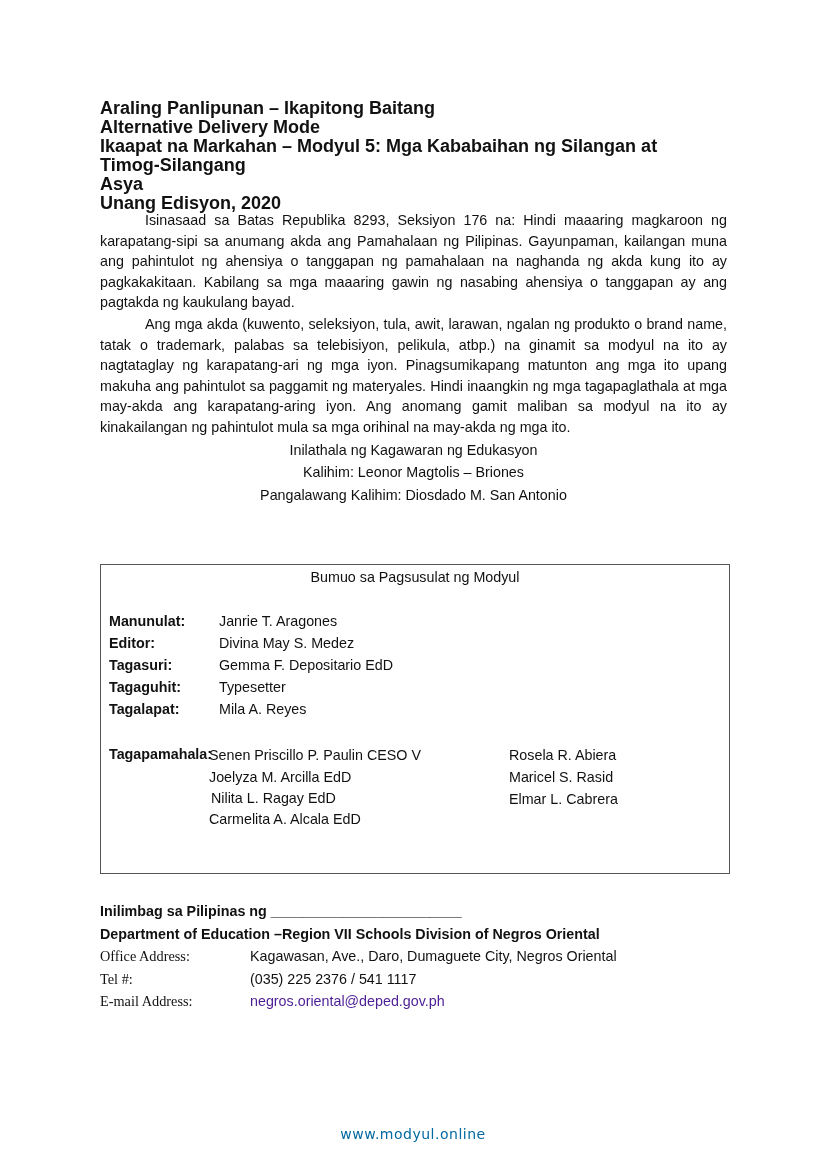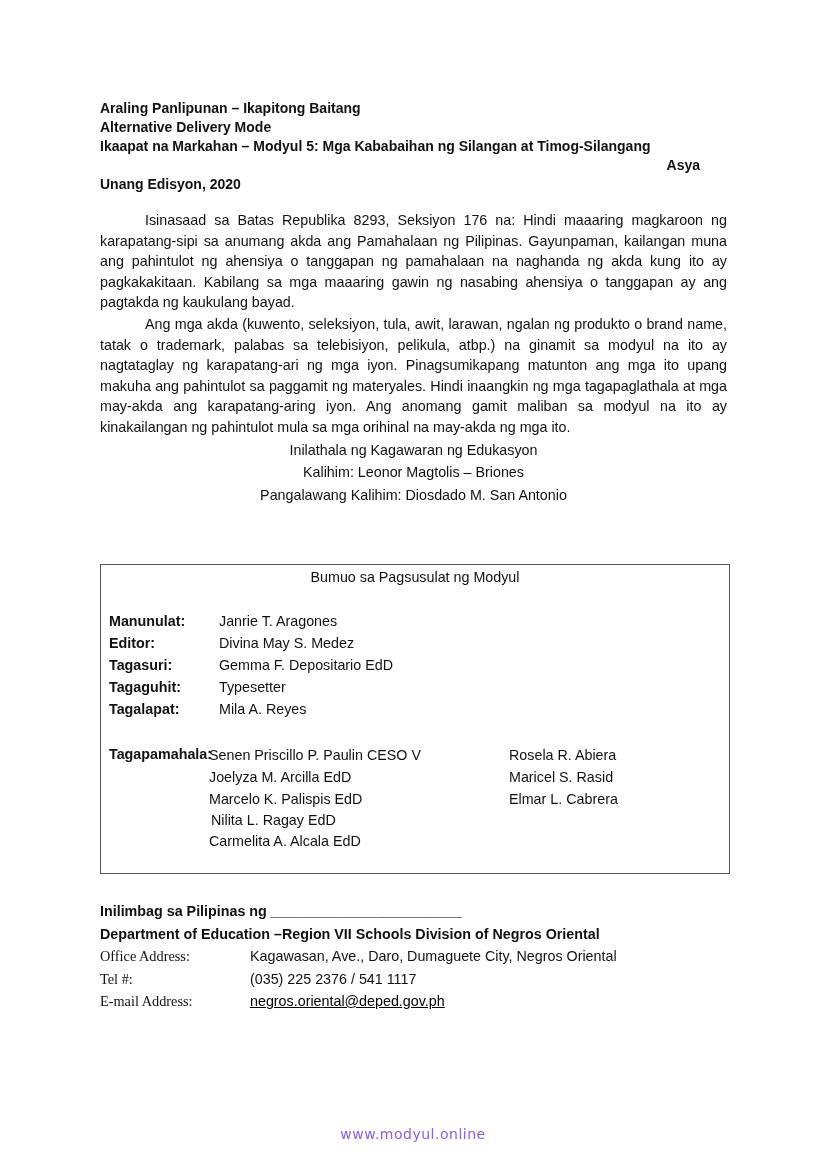--- a/index.html
+++ b/index.html
@@ -1,38 +1,38 @@
 <!DOCTYPE html>
 <html><head>
   <meta charset="utf-8">
   <style>
     html, body { margin: 0; padding: 0; background: #ffffff; }
     body {
       width: 826px; height: 1169px; position: relative; overflow: hidden;
       font-family: "Liberation Sans", sans-serif; color: #111111;
     }
     .page { position: absolute; left: 0; top: 0; width: 826px; height: 1169px; }
-    .header { position: absolute; left: 100px; top: 99px; width: 620px; font-weight: bold; font-size: 14px; line-height: 19px; }
-    .header .center { text-align: right; padding-right: 20px; }
+    .header { position: absolute; left: 100px; top: 99px; width: 620px; font-weight: bold; font-size: 18px; line-height: 19px; }
+    .header .center { text-align: left; padding-right: 20px; }
     .body-text { position: absolute; left: 100px; top: 210px; width: 627px; font-size: 14.3px; line-height: 20.5px; }
     .body-text p { margin: 0 0 1.5px 0; text-align: justify; text-indent: 45px; }
     .body-text .plain { text-indent: 0; margin: 0; line-height: 22.5px; text-align: center; }
     .credits-box {
       position: absolute; left: 100px; top: 564px; width: 630px; height: 310px;
       border: 1px solid #555555; box-sizing: border-box;
     }
     .credits-title { position: absolute; left: 0; right: 0; top: 4px; text-align: center; font-weight: normal; font-size: 14.3px; }
     .credit-row { position: absolute; left: 8px; font-size: 14.3px; }
     .credit-row .lbl { display: inline-block; width: 110px; font-weight: bold; }
     .mgr-col { position: absolute; font-size: 14.3px; line-height: 22px; }
     .footer { position: absolute; left: 100px; top: 900px; width: 620px; font-size: 14.3px; line-height: 22.5px; }
     .footer .bold { font-weight: bold; }
     .footer .row .lbl { display: inline-block; width: 150px; font-family: Liberation Serif, serif; }
-    .footer a { color: #000000; text-decoration: underline; }
-    .watermark { position: absolute; left: 0; right: 0; top: 1126px; text-align: center; font-size: 14px; color: #8b5cf6; letter-spacing: 0.5px; font-family: "DejaVu Sans", sans-serif; }
+    .footer a { color: #4c1d95; }
+    .watermark { position: absolute; left: 0; right: 0; top: 1126px; text-align: center; font-size: 14px; color: #0369a1; letter-spacing: 0.5px; font-family: "DejaVu Sans", sans-serif; }
   </style>
 </head>
 <body>
 
 <div class="page">
 
   <div class="header">
     <div>Araling Panlipunan – Ikapitong Baitang</div>
     <div>Alternative Delivery Mode</div>
     <div>Ikaapat na Markahan – Modyul 5: Mga Kababaihan ng Silangan at Timog-Silangang</div>
@@ -65,21 +65,20 @@
     </div>
     <div class="credit-row" style="top:136px;">
       <span class="lbl">Tagalapat:</span><span>Mila A. Reyes</span>
     </div>
 
     <div class="credit-row" style="top:181px; font-weight:bold;">Tagapamahala:</div>
 
     <div class="mgr-col" style="left:108px; top:179px;">
       <div>Senen Priscillo P. Paulin CESO V</div>
       <div>Joelyza M. Arcilla EdD</div>
-      <div>Marcelo K. Palispis EdD</div>
       <div style="padding-left:2px; line-height:20px;">Nilita L. Ragay EdD</div>
       <div>Carmelita A. Alcala EdD</div>
     </div>
 
     <div class="mgr-col" style="left:408px; top:179px;">
       <div>Rosela R. Abiera</div>
       <div>Maricel S. Rasid</div>
       <div>Elmar L. Cabrera</div>
     </div>
   </div>

